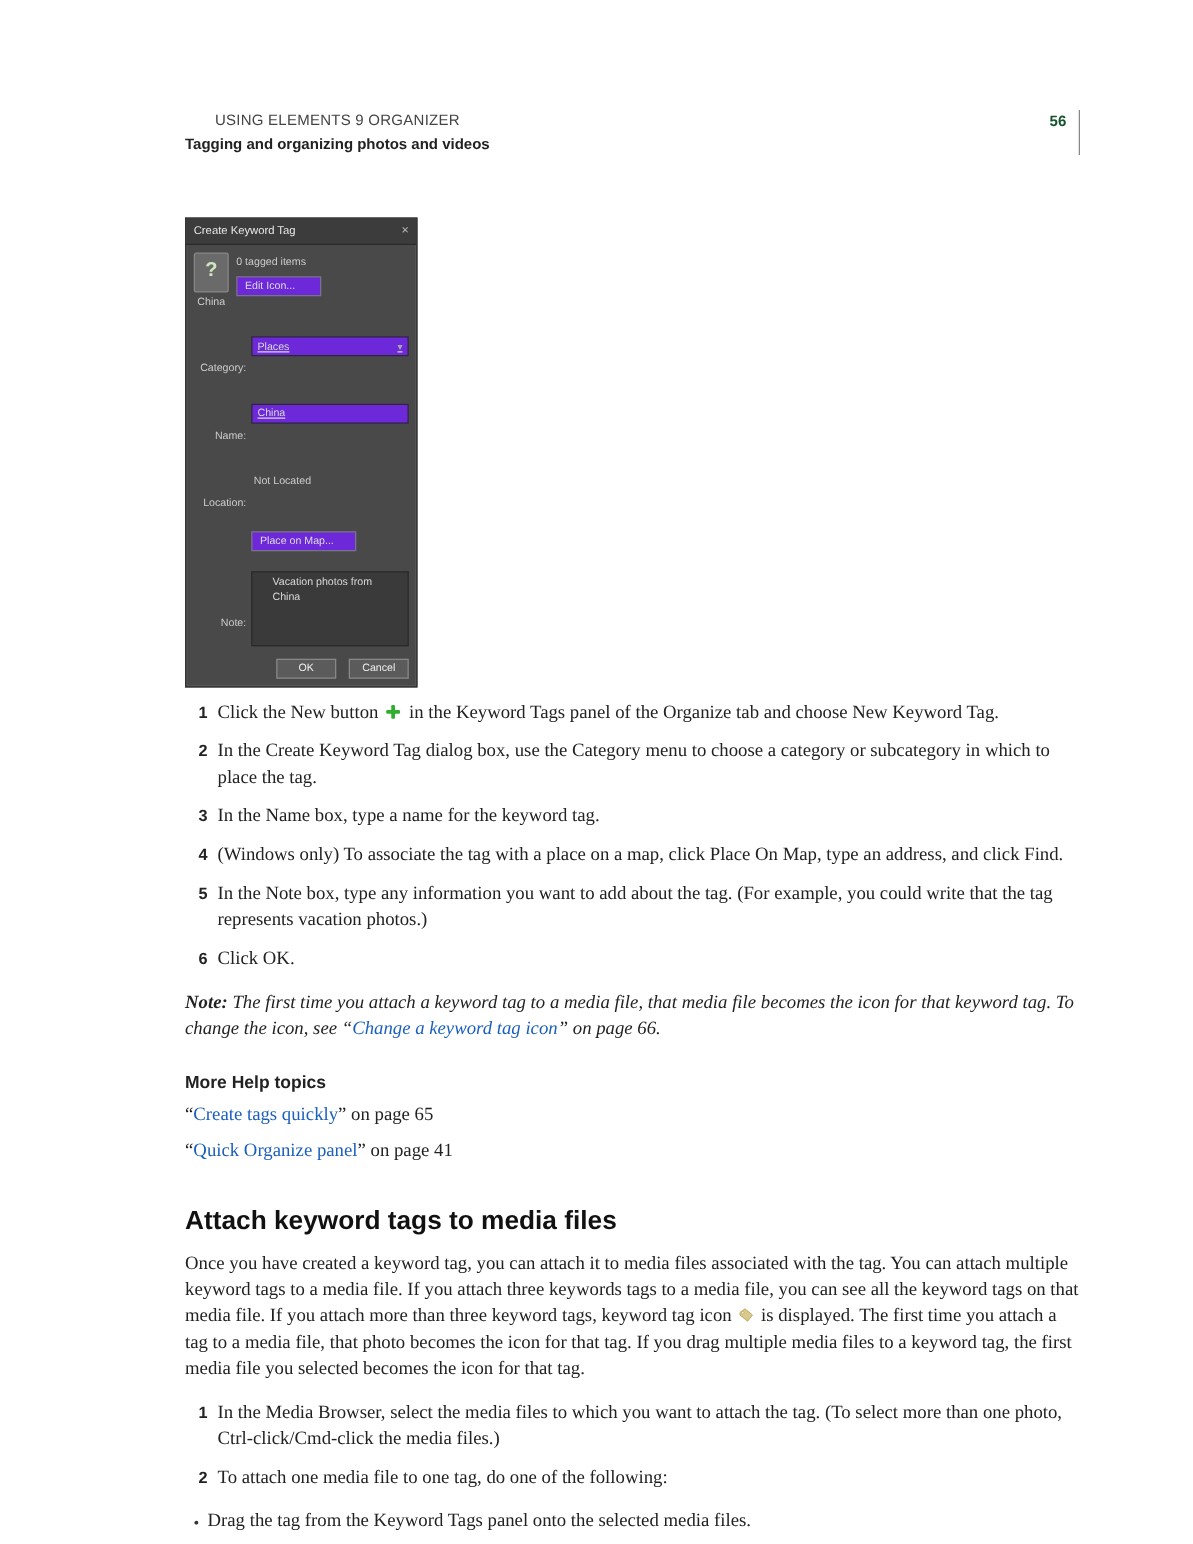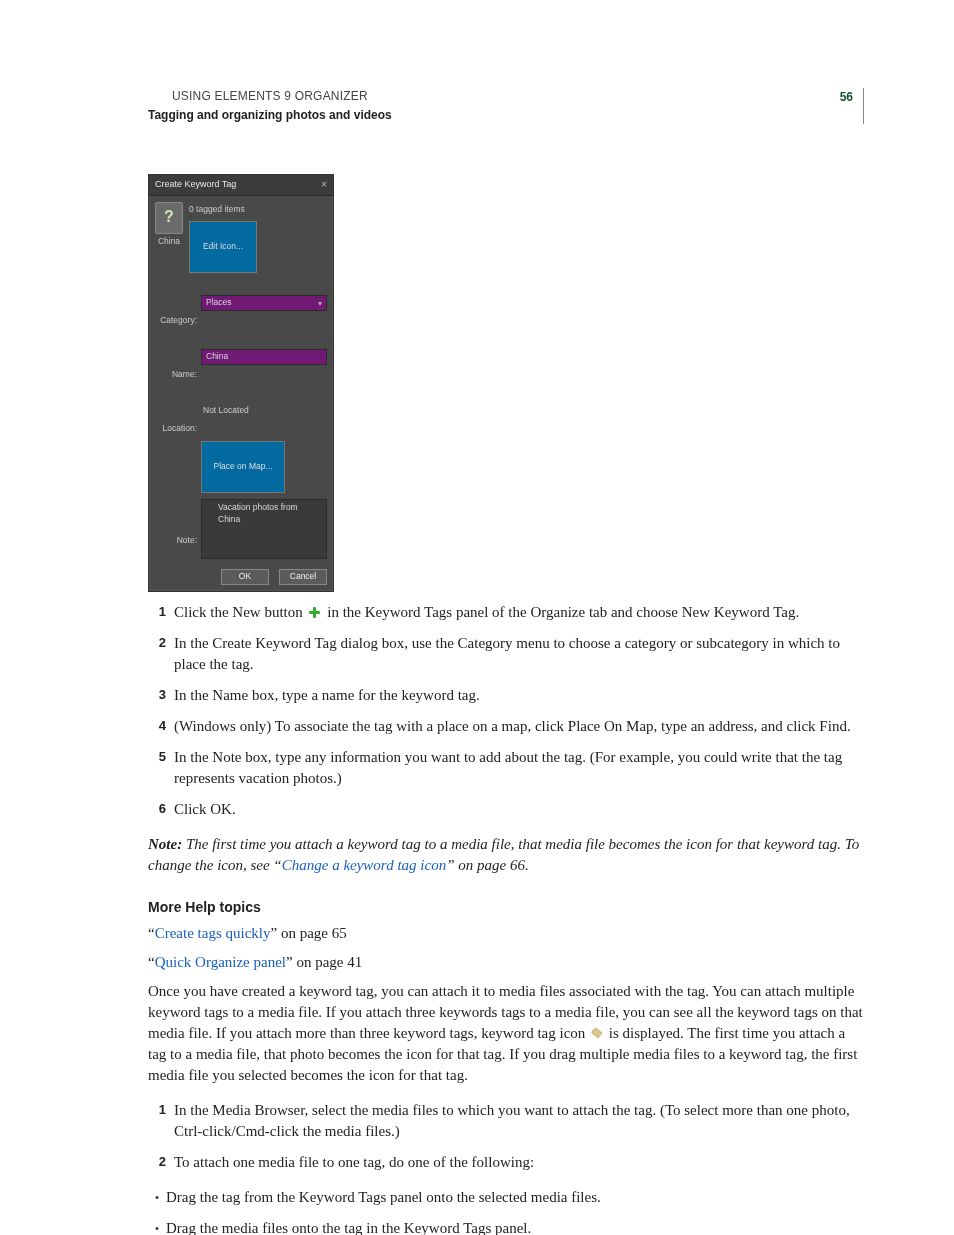--- a/index.html
+++ b/index.html
@@ -80,45 +80,45 @@
     position:relative;
   }
   .q-mark {
     color:#cfe8c0;
     font-weight:bold;
     font-size:16px;
   }
   .icon-side { display:flex; flex-direction:column; gap:6px; padding-top:2px;}
   .tagged-items { color:#ccc; font-size:8.5px; }
   .ed-btn {
-    background:#0369a1;
+    background:#6d28d9;
     border:1px solid #777;
     color:#ddd;
-    padding:19px 6px;
+    padding:1px 6px;
     font-size:8.5px;
     width:54px;
-    text-align:center;
   }
   .form-row {
     display:flex;
     align-items:center;
     margin-top:6px;
     gap:4px;
   }
   .form-lbl { width:42px; text-align:right; color:#ccc; font-size:8.5px;margin-top:36px; }
   .form-input {
     flex:1;
-    background:#701a75;
+    background:#6d28d9;
     border:1px solid #2a2a2a;
     color:#d8d8d8;
     padding:1px 4px;
     font-size:8.5px;
     height:12px;
-    display:flex; align-items:center;
+    display:flex; align-items:flex-end;
     justify-content:space-between;
+    text-decoration:underline;
   }
   .chev { color:#aaa; font-size:8px; }
   .form-static { flex:1; color:#ccc; font-size:8.5px; padding-left:2px; }
   .form-textarea {
     flex:1;
     background:#3a3a3a;
     border:1px solid #2a2a2a;
     color:#d8d8d8;
     padding:2px 16px;
     font-size:8.5px;
@@ -323,20 +323,21 @@
   </p>
 
   <div class="h3">More Help topics</div>
   <div class="linklist">
     <span class="quoted">“</span><a href="#" class="crossn">Create tags quickly</a><span>” on page 65</span>
   </div>
   <div class="linklist">
     <span class="quoted">“</span><a href="#" class="crossn">Quick Organize panel</a><span>” on page 41</span>
   </div>
 
+  <div class="h2">Attach keyword tags to media files</div>
 
   <p class="para">
     <span>Once you have created a keyword tag, you can attach it to media files associated with the tag. You can attach multiple keyword tags to a media file. If you attach three keywords tags to a media file, you can see all the keyword tags on that media file. If you attach more than three keyword tags, keyword tag icon </span><span class="tagicon-inline"><svg viewBox="0 0 12 12">
           <path d="M1 4 L5 1 L11 6 L7 11 L1 6 Z" fill="#d9c98a" stroke="#b7a25b" stroke-width="0.7"></path>
           <circle cx="3.2" cy="4.2" r="0.9" fill="#fff" stroke="#b7a25b" stroke-width="0.5"></circle>
         </svg></span><span> is displayed. The first time you attach a tag to a media file, that photo becomes the icon for that tag. If you drag multiple media files to a keyword tag, the first media file you selected becomes the icon for that tag.</span>
   </p>
 
   <ol class="steps">
     <li>

